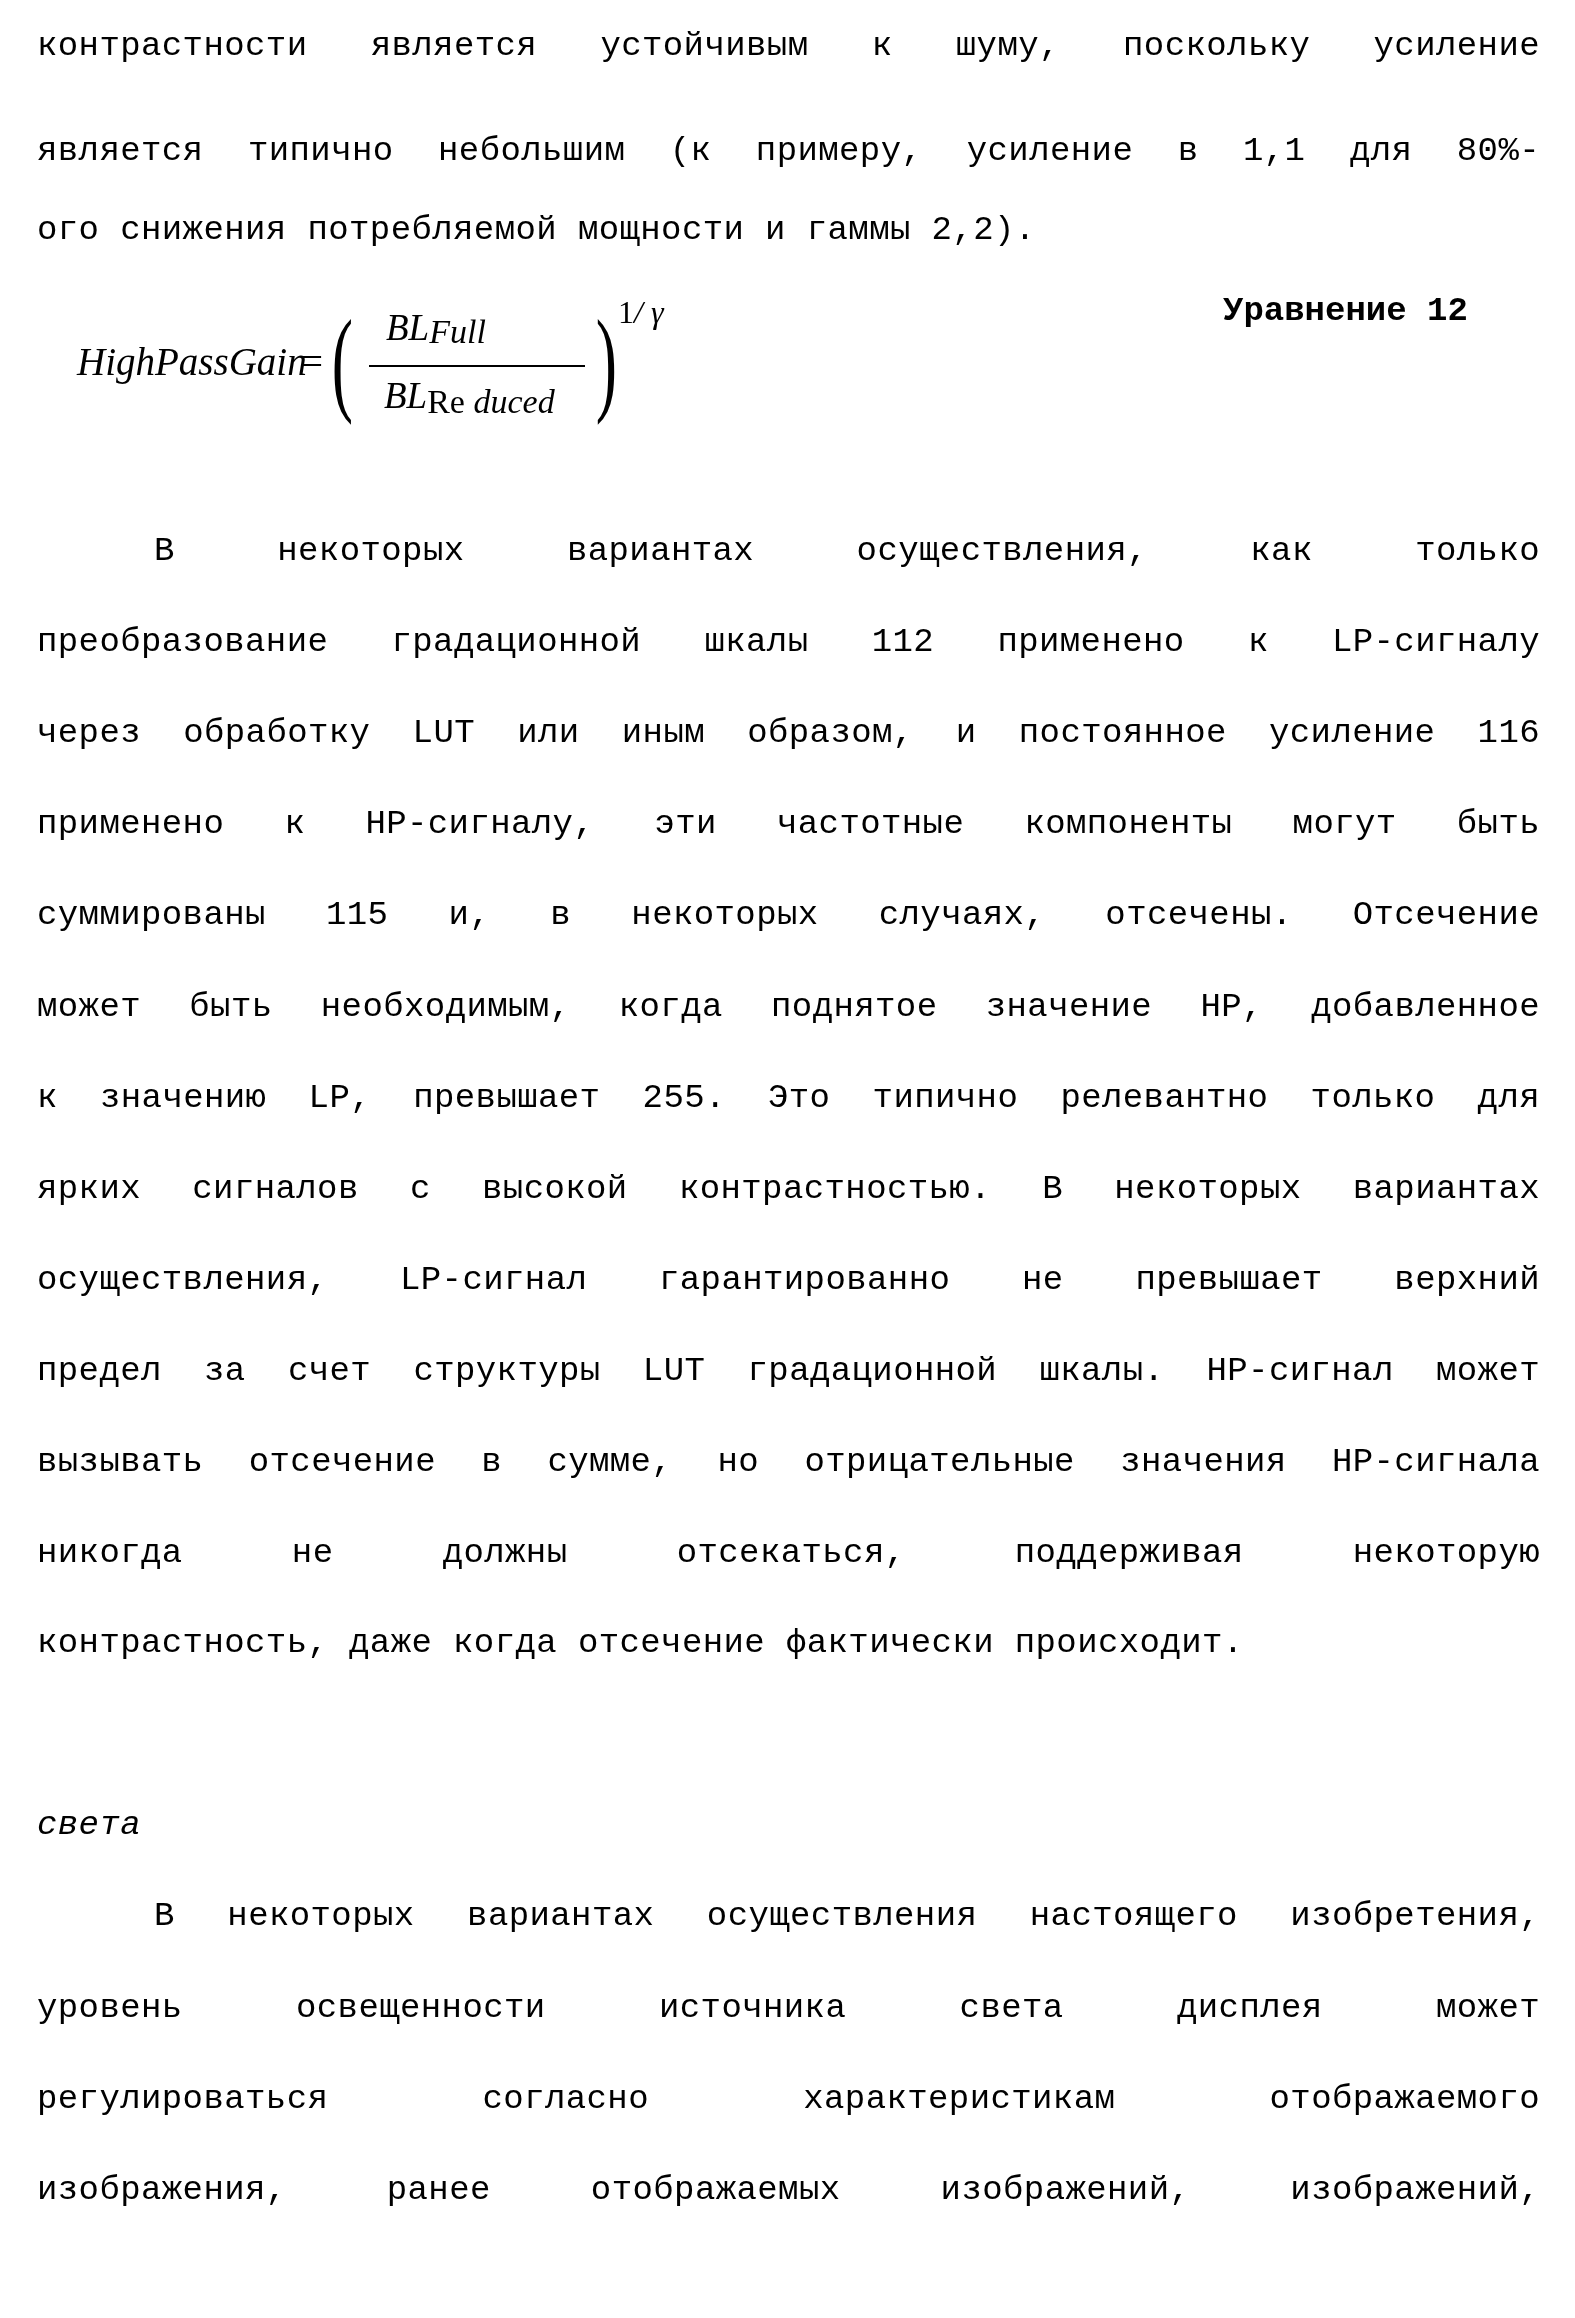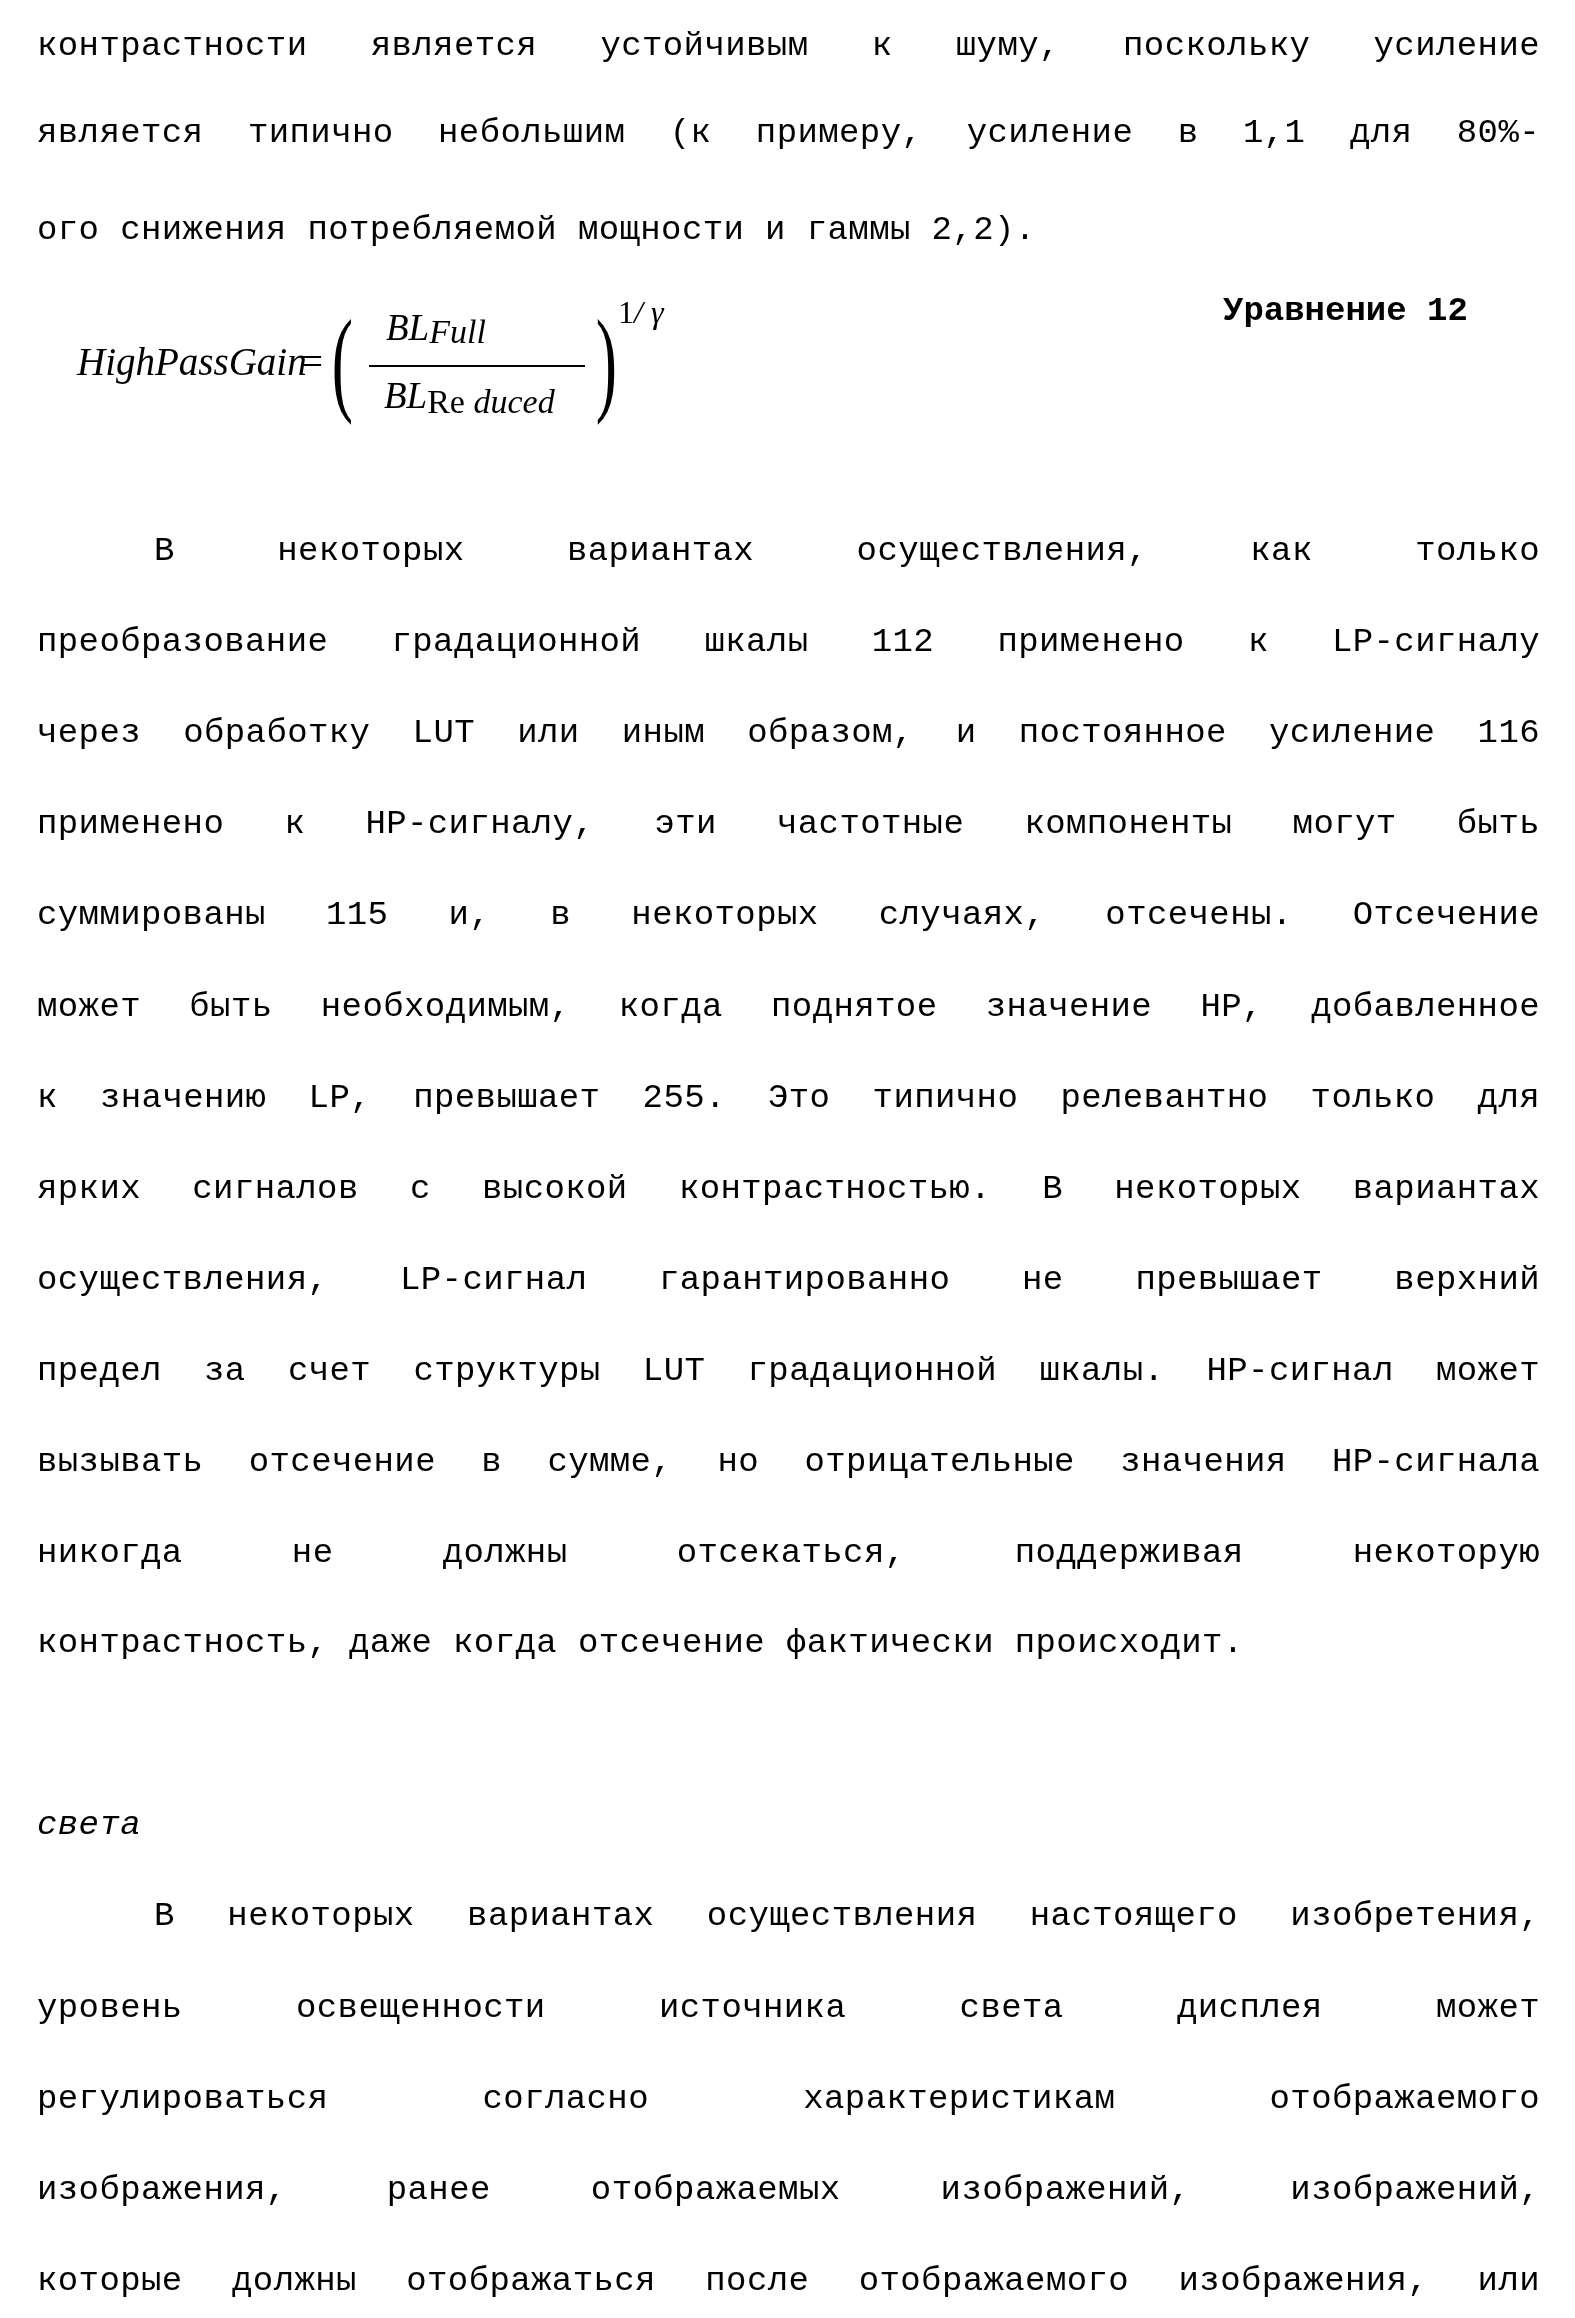--- a/index.html
+++ b/index.html
@@ -135,21 +135,21 @@
       line-height: 43px;
       white-space: nowrap;
     }
   </style>
 </head>
 <body>
 
 <div class="page">
 
   <div class="line" style="top:25px">контрастности является устойчивым к шуму, поскольку усиление</div>
-  <div class="line" style="top:112px">является типично небольшим (к примеру, усиление в 1,1 для 80%-</div>
+  <div class="line" style="top:130px">является типично небольшим (к примеру, усиление в 1,1 для 80%-</div>
   <div class="line last" style="top:209px">ого снижения потребляемой мощности и гаммы 2,2).</div>
 
   <div class="equation">
     <span class="eq-lhs">HighPassGain</span>
     <span class="eq-equals">=</span>
     <span class="eq-paren left">(</span>
     <span class="eq-num"><span>BL</span><span class="eq-sub-up">Full</span></span>
     <span class="eq-bar"></span>
     <span class="eq-den"><span>BL</span><span class="eq-sub"><span class="upright">Re</span><span> duced</span></span></span>
     <span class="eq-paren right">)</span>
@@ -170,16 +170,15 @@
   <div class="line" style="top:1441px">вызывать отсечение в сумме, но отрицательные значения HP-сигнала</div>
   <div class="line" style="top:1532px">никогда не должны отсекаться, поддерживая некоторую</div>
   <div class="line last" style="top:1622px">контрастность, даже когда отсечение фактически происходит.</div>
 
   <div class="line italic last" style="top:1804px">света</div>
 
   <div class="line indent" style="top:1895px">В некоторых вариантах осуществления настоящего изобретения,</div>
   <div class="line" style="top:1987px">уровень освещенности источника света дисплея может</div>
   <div class="line" style="top:2078px">регулироваться согласно характеристикам отображаемого</div>
   <div class="line" style="top:2169px">изображения, ранее отображаемых изображений, изображений,</div>
-  <div class="line" style="top:2260px">которые должны отображаться после отображаемого изображения, или</div>
 
 </div>
 
 
 </body></html>

